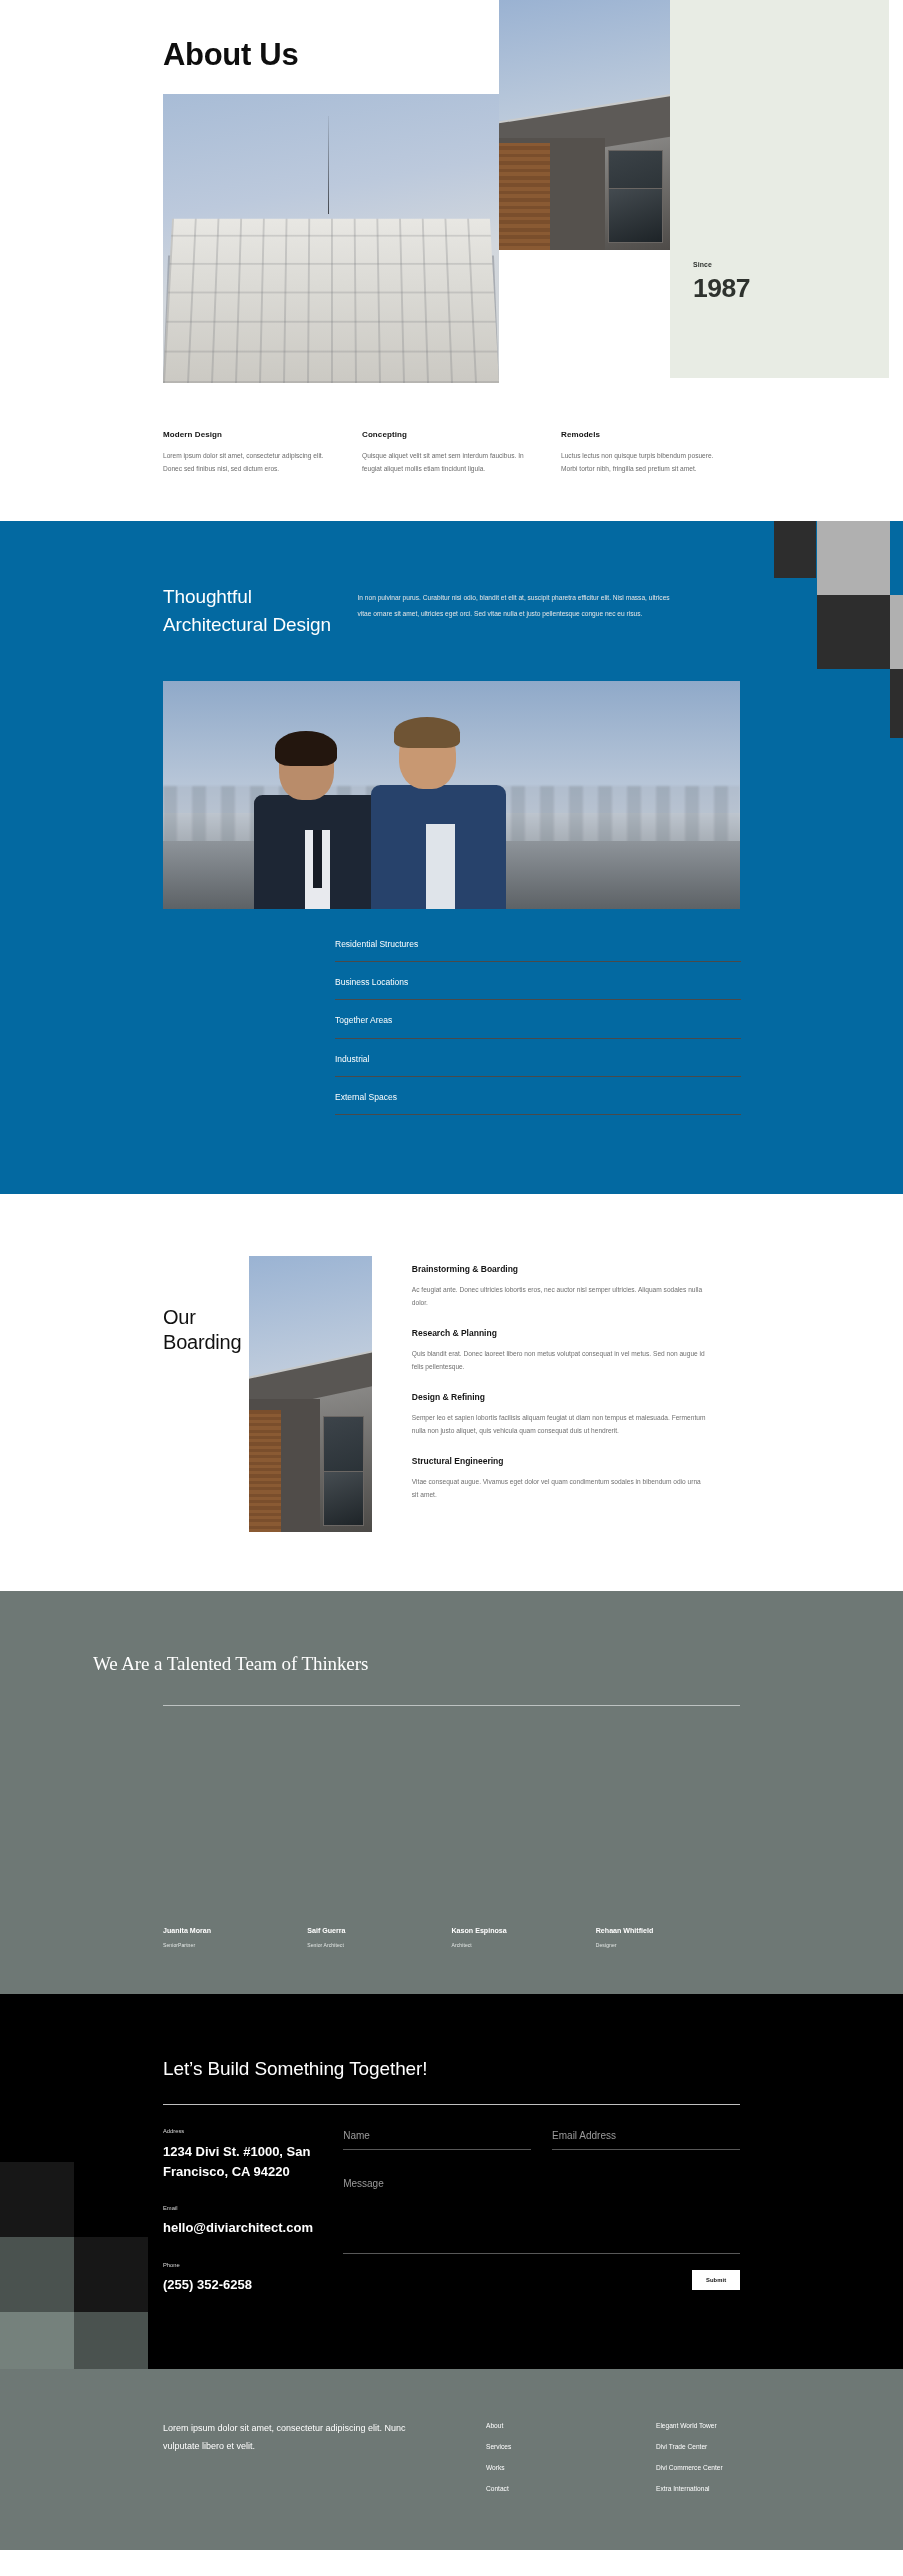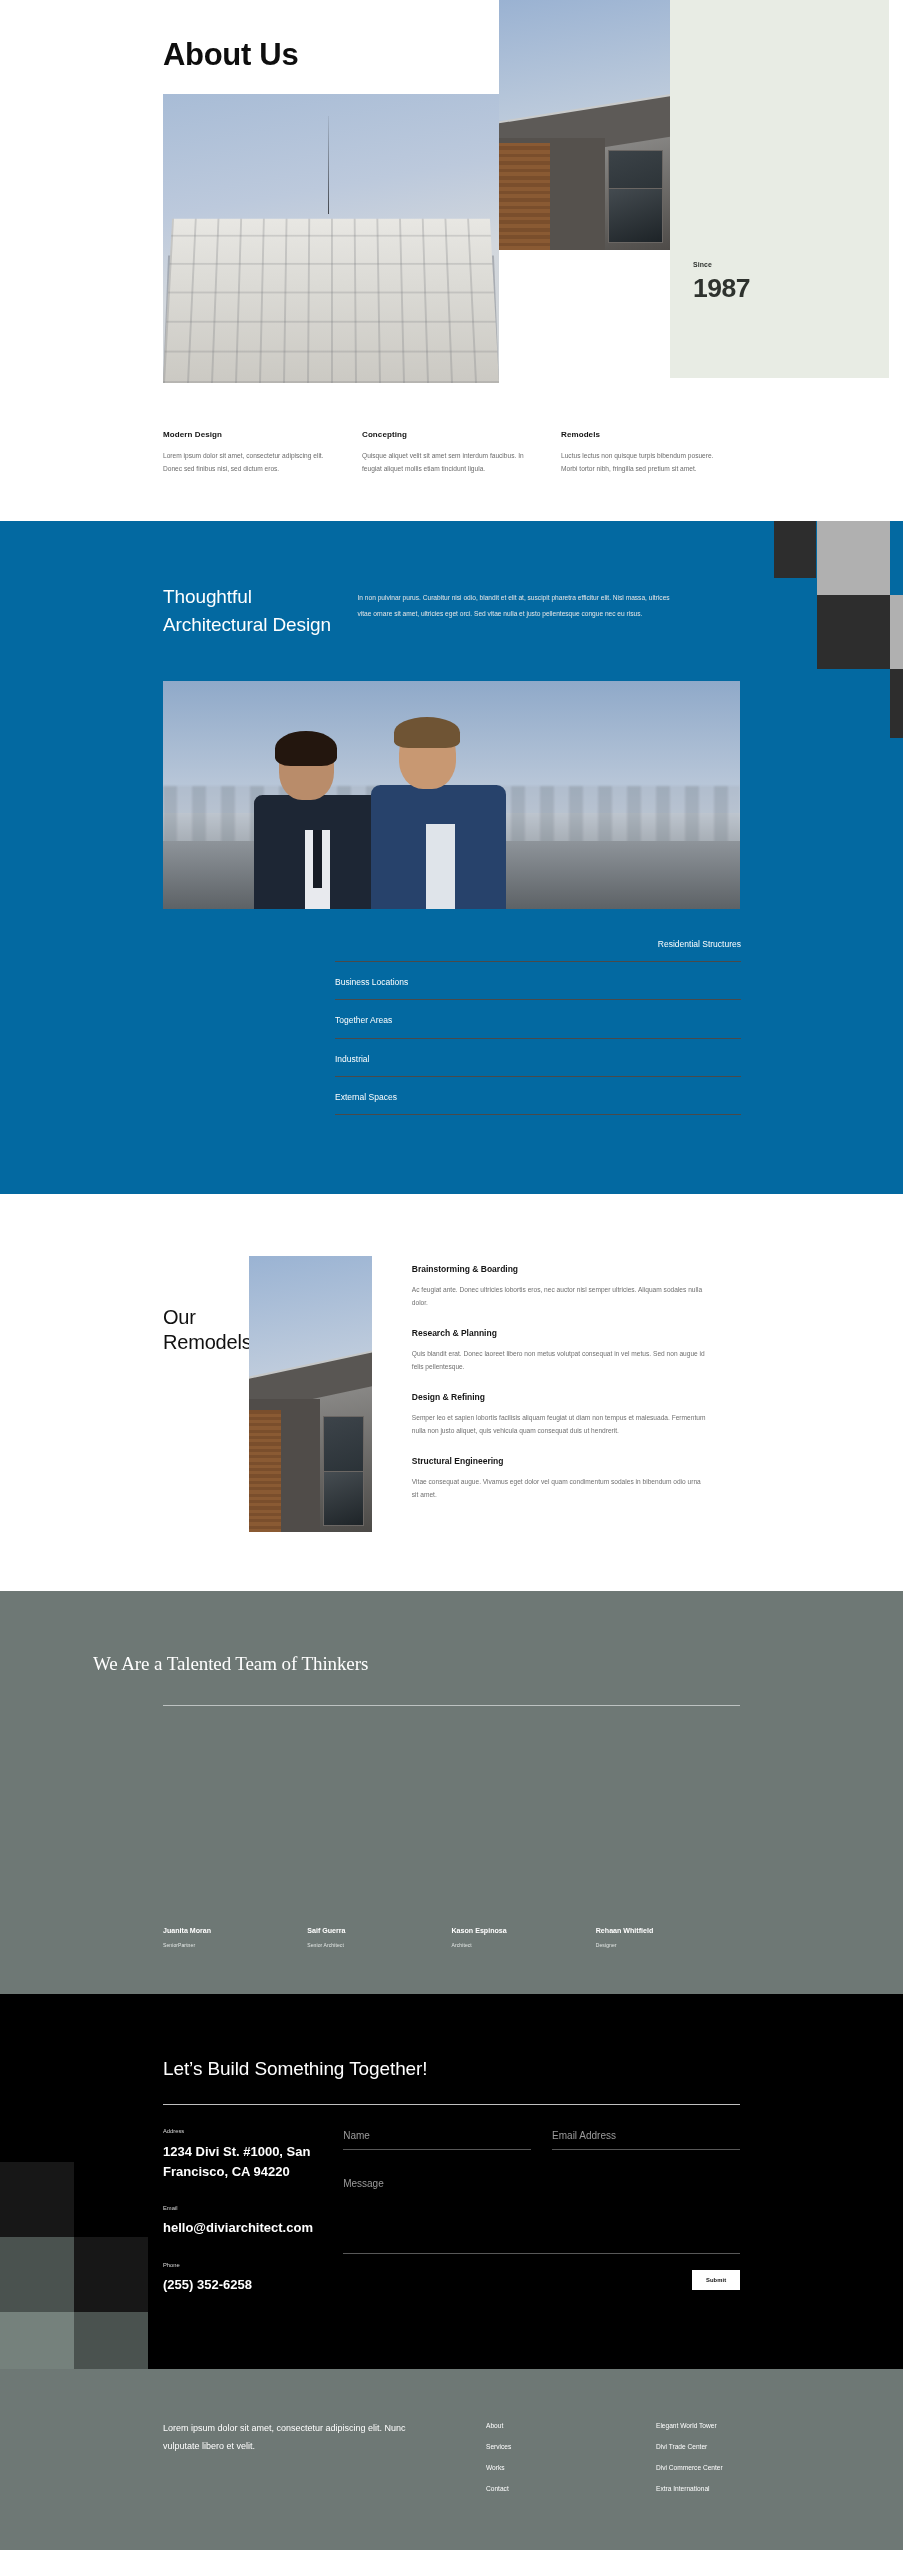--- a/index.html
+++ b/index.html
@@ -108,21 +108,21 @@
   .man2 .hair { position:absolute; left:23px; top:-4.2px; width:66px; height:31px; background:#6f5434; border-radius:60% 60% 26% 26%; }
   .man2 .body { left:0; width:135px; height:124px; background:#27426b; border-radius:9.5px 9.5px 0 0; }
   .man2 .shirt { position:absolute; left:55px; bottom:0; width:29px; height:85px; background:#dfe4ea; }
 
   .dk-list { margin:31px 0 0 335px; width:406px; padding-bottom:79px; position:relative; z-index:2; }
   .dk-li {
     font-size:8.5px; color:#ffffff; padding:0 0 12.7px 0; margin-bottom:0;
     border-bottom:0.5px solid #4a4a4a; line-height:1;
   }
   .dk-li:not(:first-child){ padding-top:16px; }
-  .dk-li:first-child{ padding-top:0;text-align:right; }
+  .dk-li:first-child{ padding-top:0; }
 
   
   .s-process { background:#ffffff; padding:62px 0 59px 0; display:flex; }
   .pr-title {
     width:90px; margin-left:163px; font-size:20px; line-height:1.25; font-weight:400;
     color:#111; padding-top:49px; letter-spacing:-0.2px;
   }
   .pr-photo {
     width:123px; height:276px; margin-left:-4.2px; overflow:hidden; position:relative;
     background:linear-gradient(170deg,#9cb5d4 0%,#bccbdc 40%,#8c8b89 48%,#4c4a47 100%);
@@ -279,21 +279,21 @@
     <div class="dk-list">
       <div class="dk-li">Residential Structures</div>
       <div class="dk-li">Business Locations</div>
       <div class="dk-li">Together Areas</div>
       <div class="dk-li">Industrial</div>
       <div class="dk-li">External Spaces</div>
     </div>
   </section>
 
   <section class="s-process">
-    <h2 class="pr-title">Our Remodels</h2>
+    <h2 class="pr-title">Our Boarding</h2>
     <div class="pr-photo">
       <div class="prp-sky"></div>
       <div class="prp-roof"></div>
       <div class="prp-wall"></div>
       <div class="prp-wood"></div>
       <div class="prp-win"></div>
       <div class="prp-win2"></div>
     </div>
     <div class="pr-steps">
       <div class="pr-step">

